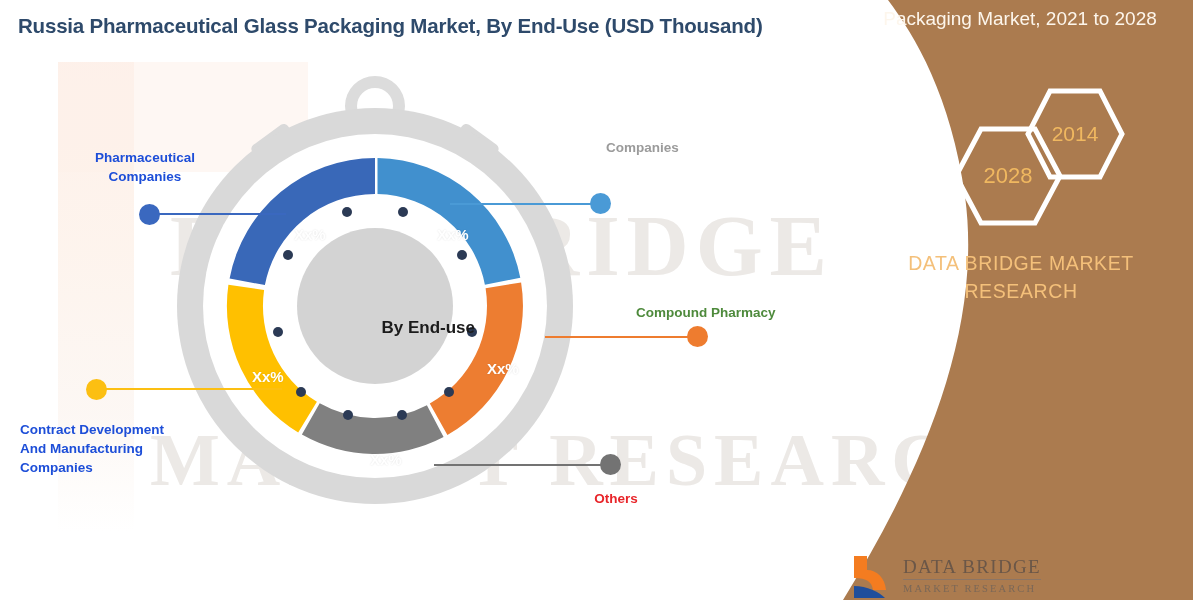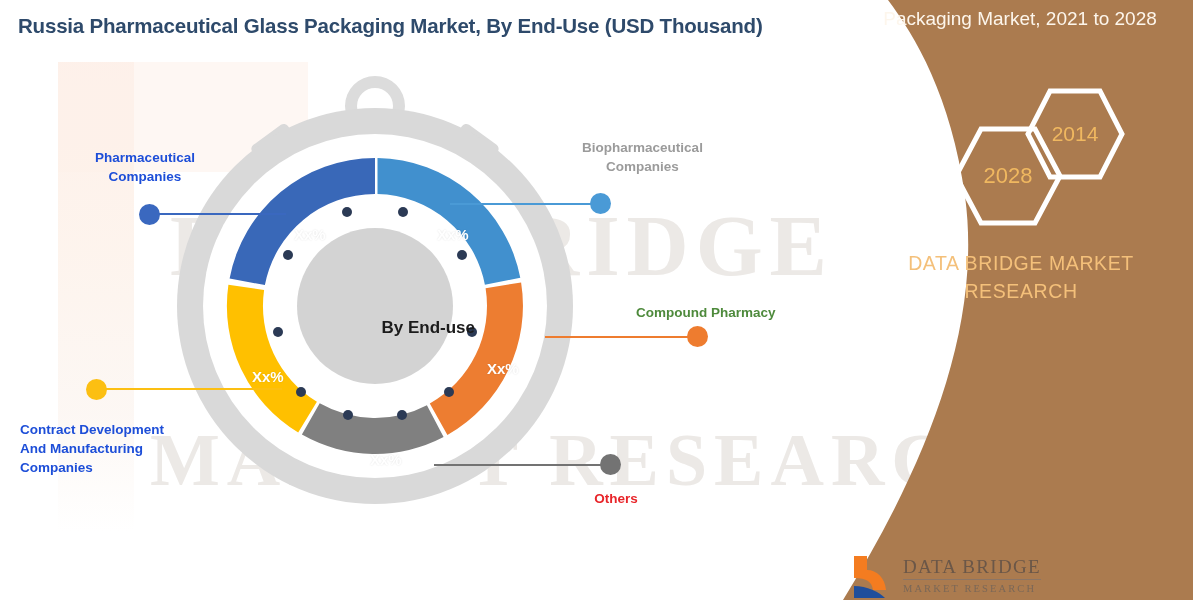--- a/index.html
+++ b/index.html
@@ -223,21 +223,20 @@
   <div id="center-label">By End-use</div>
 
   <div class="callout-text" style="left:80px; top:148px; width:130px; text-align:center; color:#1d4ed8;">
     <div>Pharmaceutical</div>
     <div>Companies</div>
   </div>
   <div class="callout-line" style="left:152px; top:213px; width:134px; background:#3a68bf;"></div>
   <div class="callout-dot" style="left:139px; top:204px; width:21px; height:21px; background:#3a68bf;"></div>
 
   <div class="callout-text" style="left:560px; top:138px; width:165px; text-align:center; color:#9b9b9b;">
-    <div>Biopharmaceutical</div>
     <div>Companies</div>
   </div>
   <div class="callout-line" style="left:450px; top:203px; width:150px; background:#4a9ad6;"></div>
   <div class="callout-dot" style="left:590px; top:193px; width:21px; height:21px; background:#4a9ad6;"></div>
 
   <div class="callout-text" style="left:636px; top:303px; color:#4e8a3c;">
     <div>Compound  Pharmacy</div>
   </div>
   <div class="callout-line" style="left:545px; top:336px; width:152px; background:#ee7c2f;"></div>
   <div class="callout-dot" style="left:687px; top:326px; width:21px; height:21px; background:#ee7c2f;"></div>

